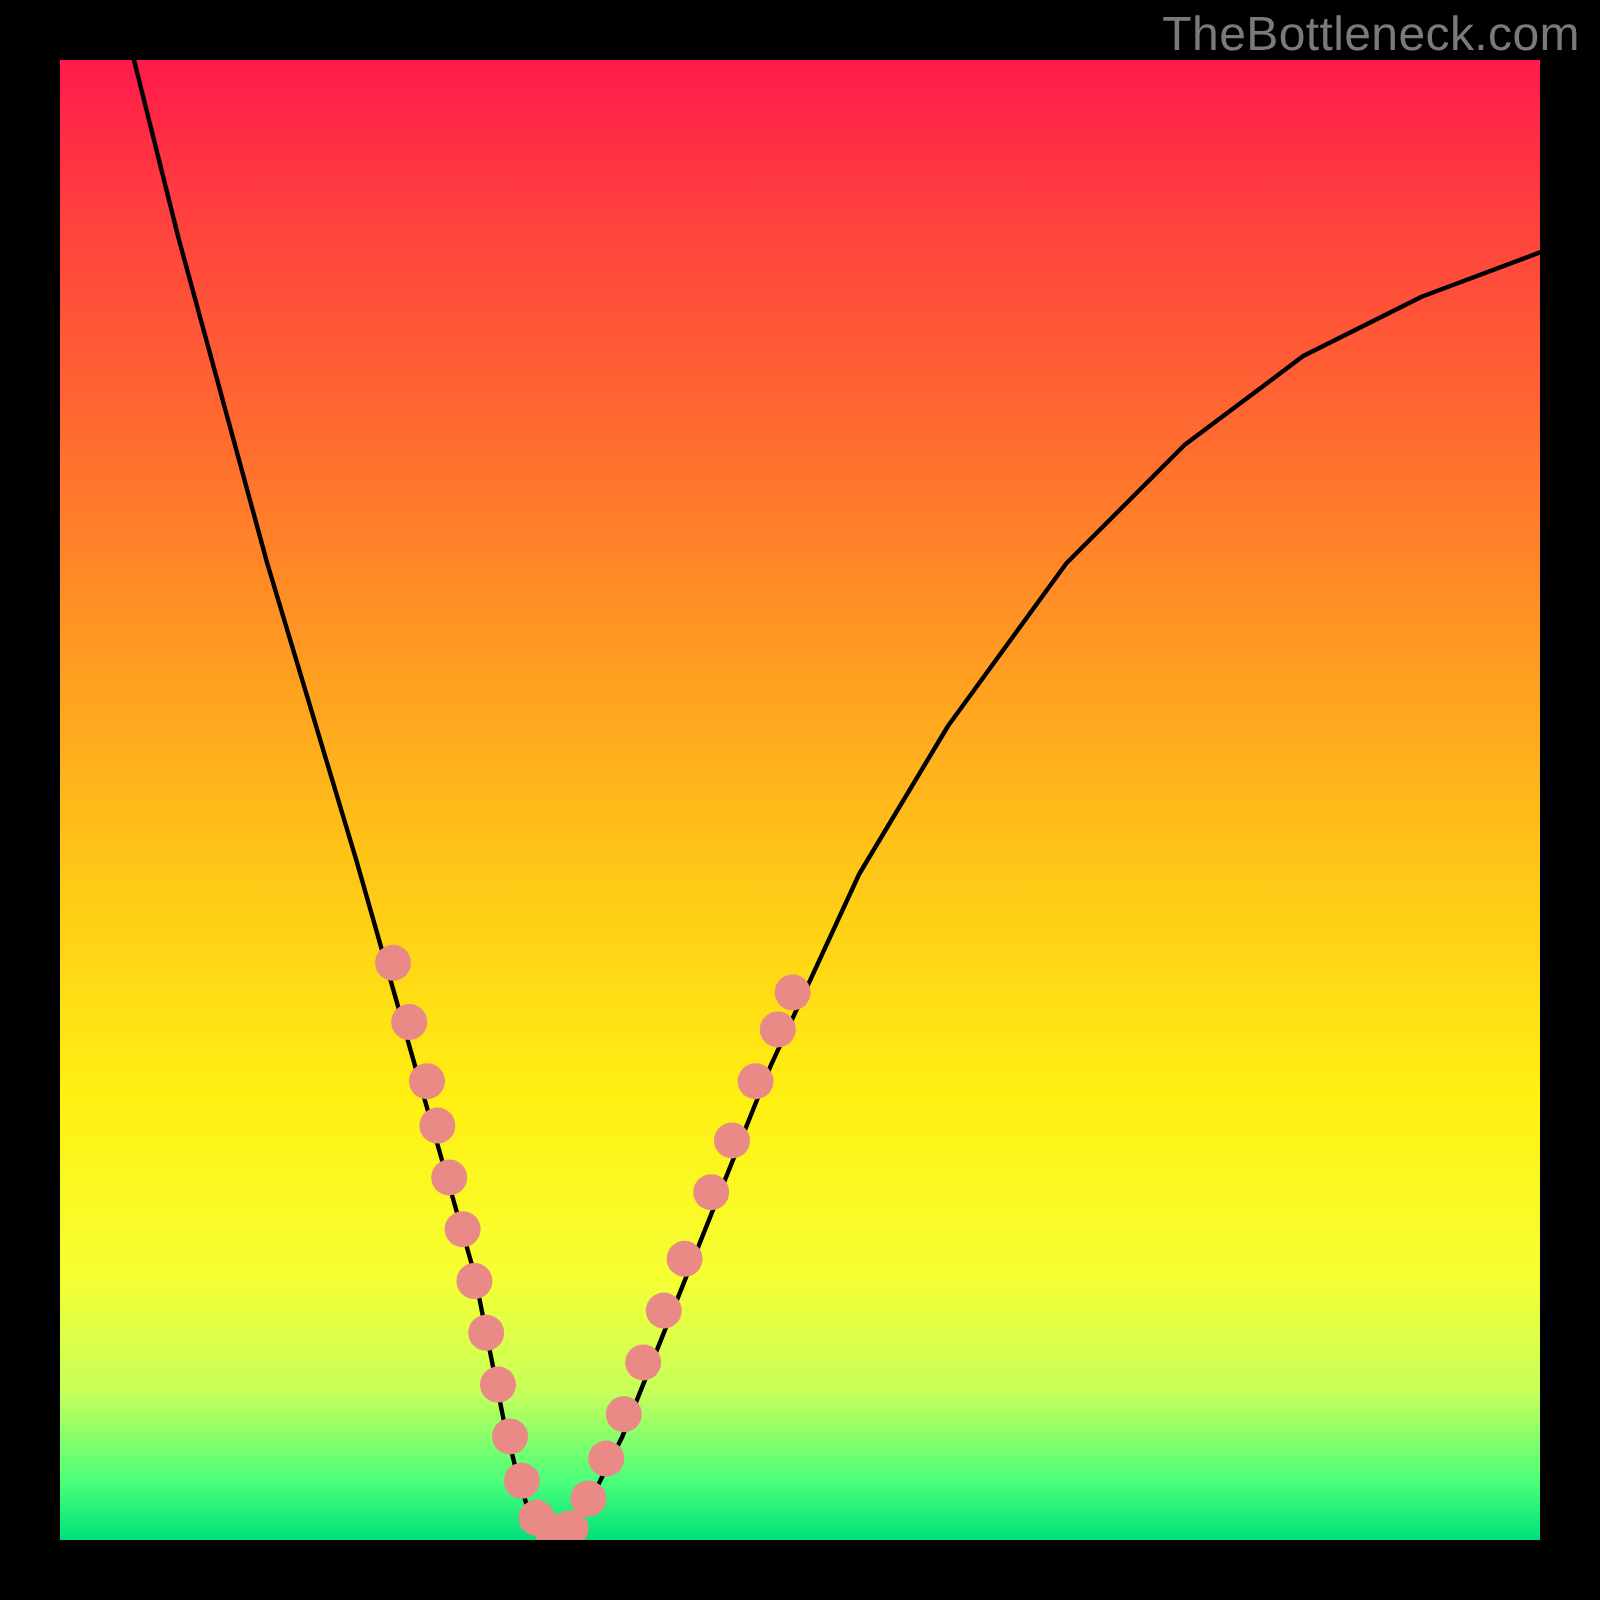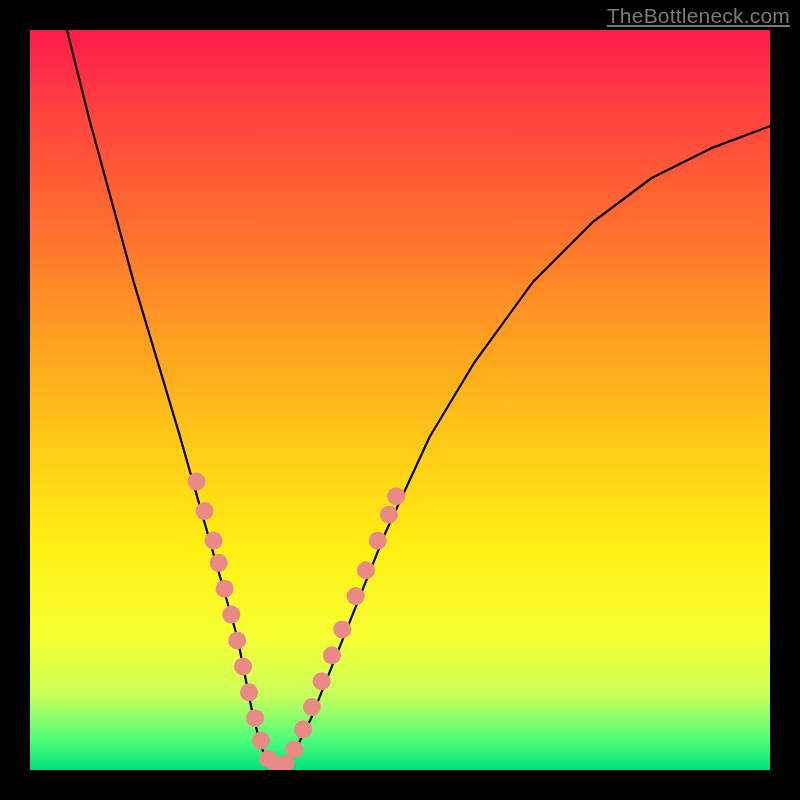--- a/index.html
+++ b/index.html
@@ -15,25 +15,24 @@
     position: relative;
     width: 800px;
     height: 800px;
     background: #000;
   }
   .watermark {
     position: absolute;
     top: 4px;
     right: 10px;
     color: #7a7a7a;
-    font-size: 21px;
+    font-size: 24px;
     font-weight: 500;
     letter-spacing: 0.2px;
     z-index: 5;
-    text-decoration: underline;
   }
   .plot {
     position: absolute;
     left: 30px;
     top: 30px;
     width: 740px;
     height: 740px;
     background: linear-gradient(
       to bottom,
       #ff1a4b 0%,

